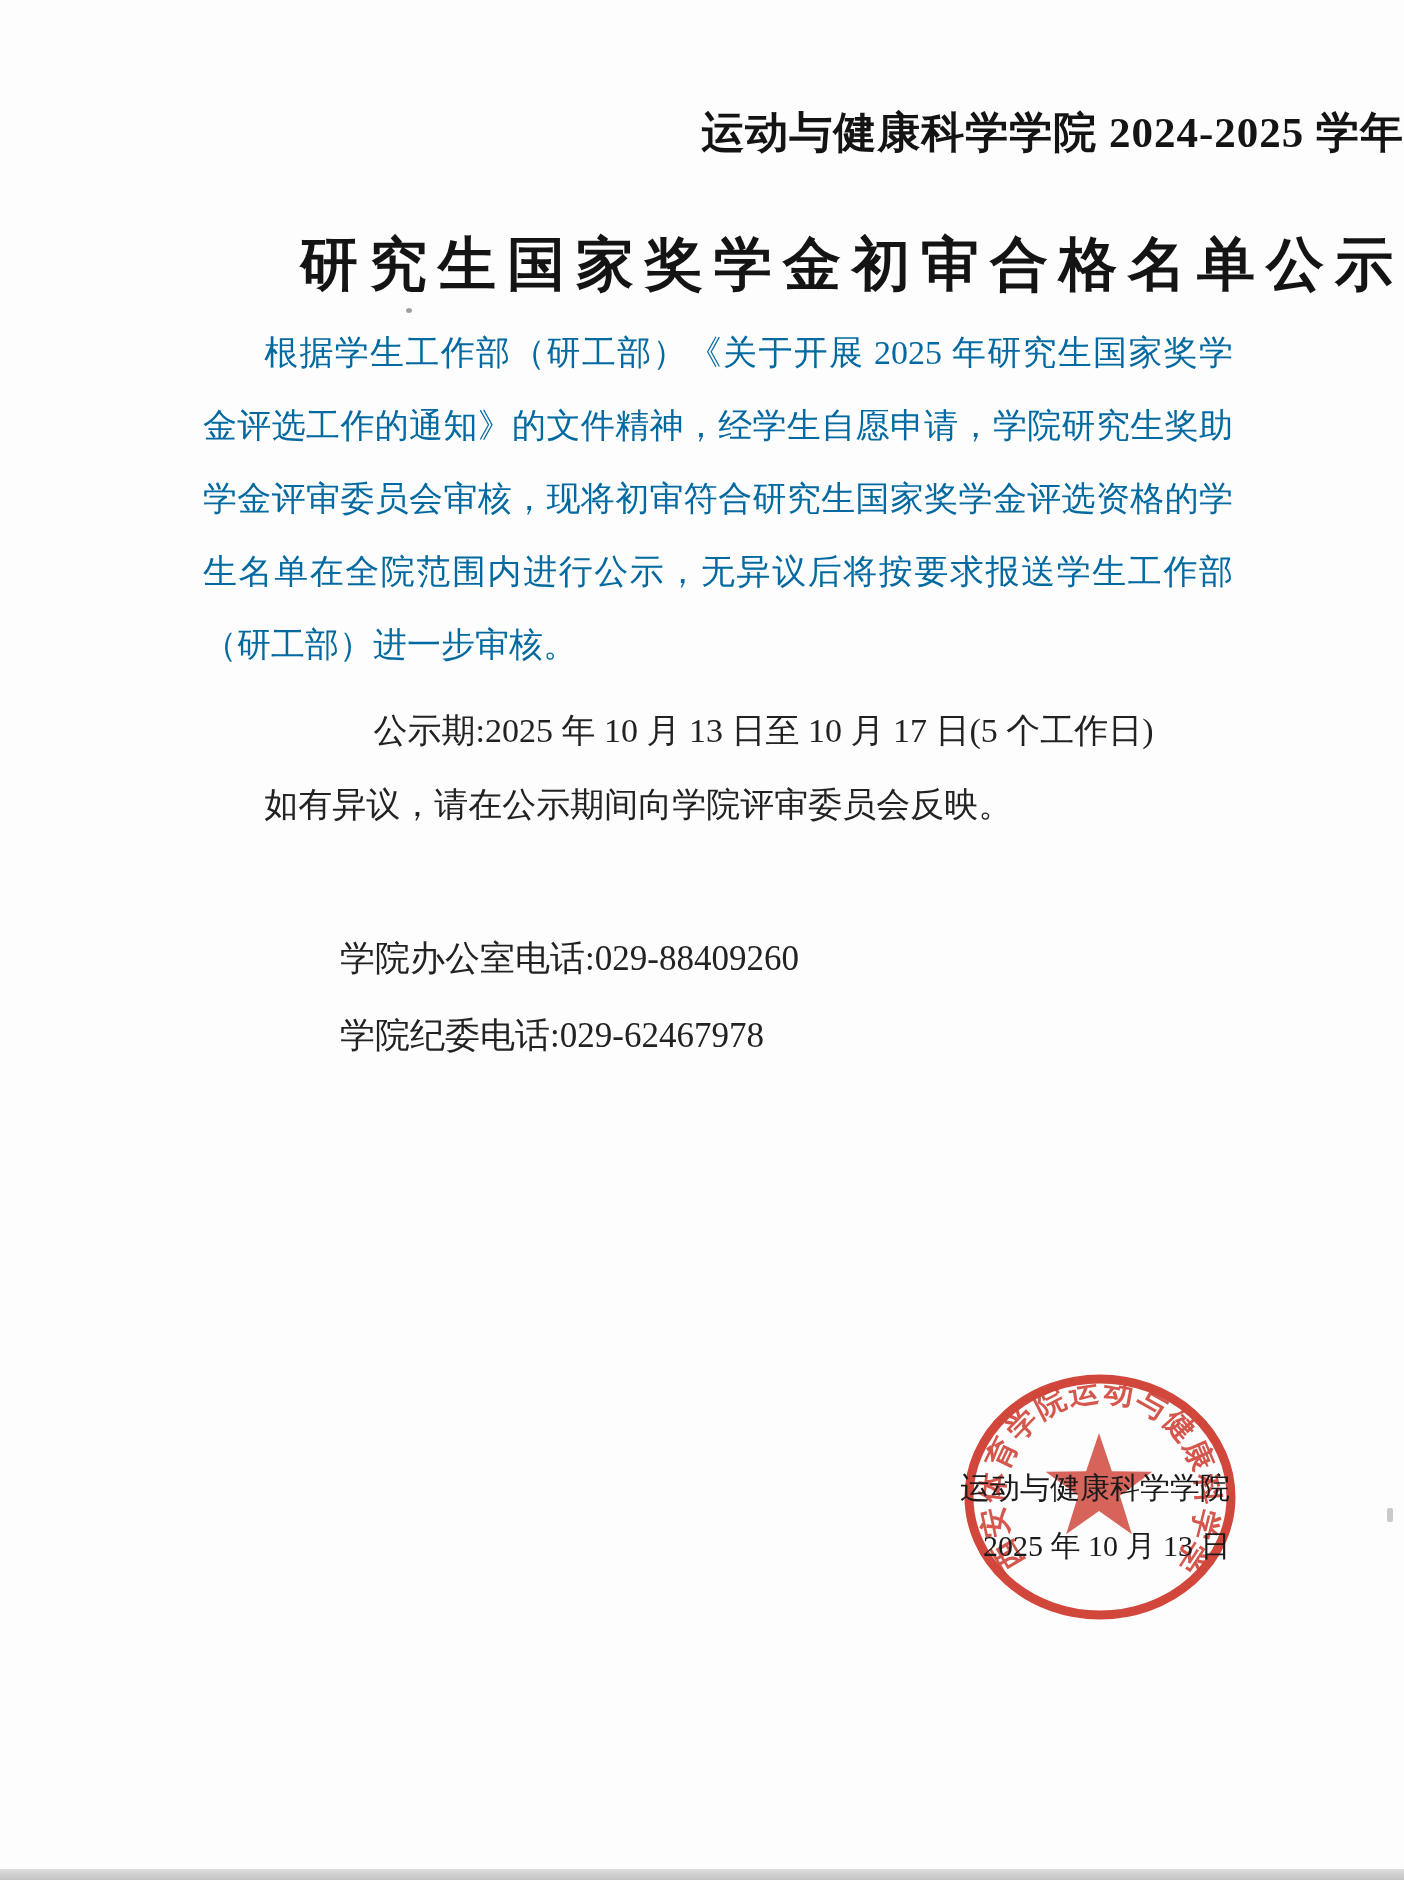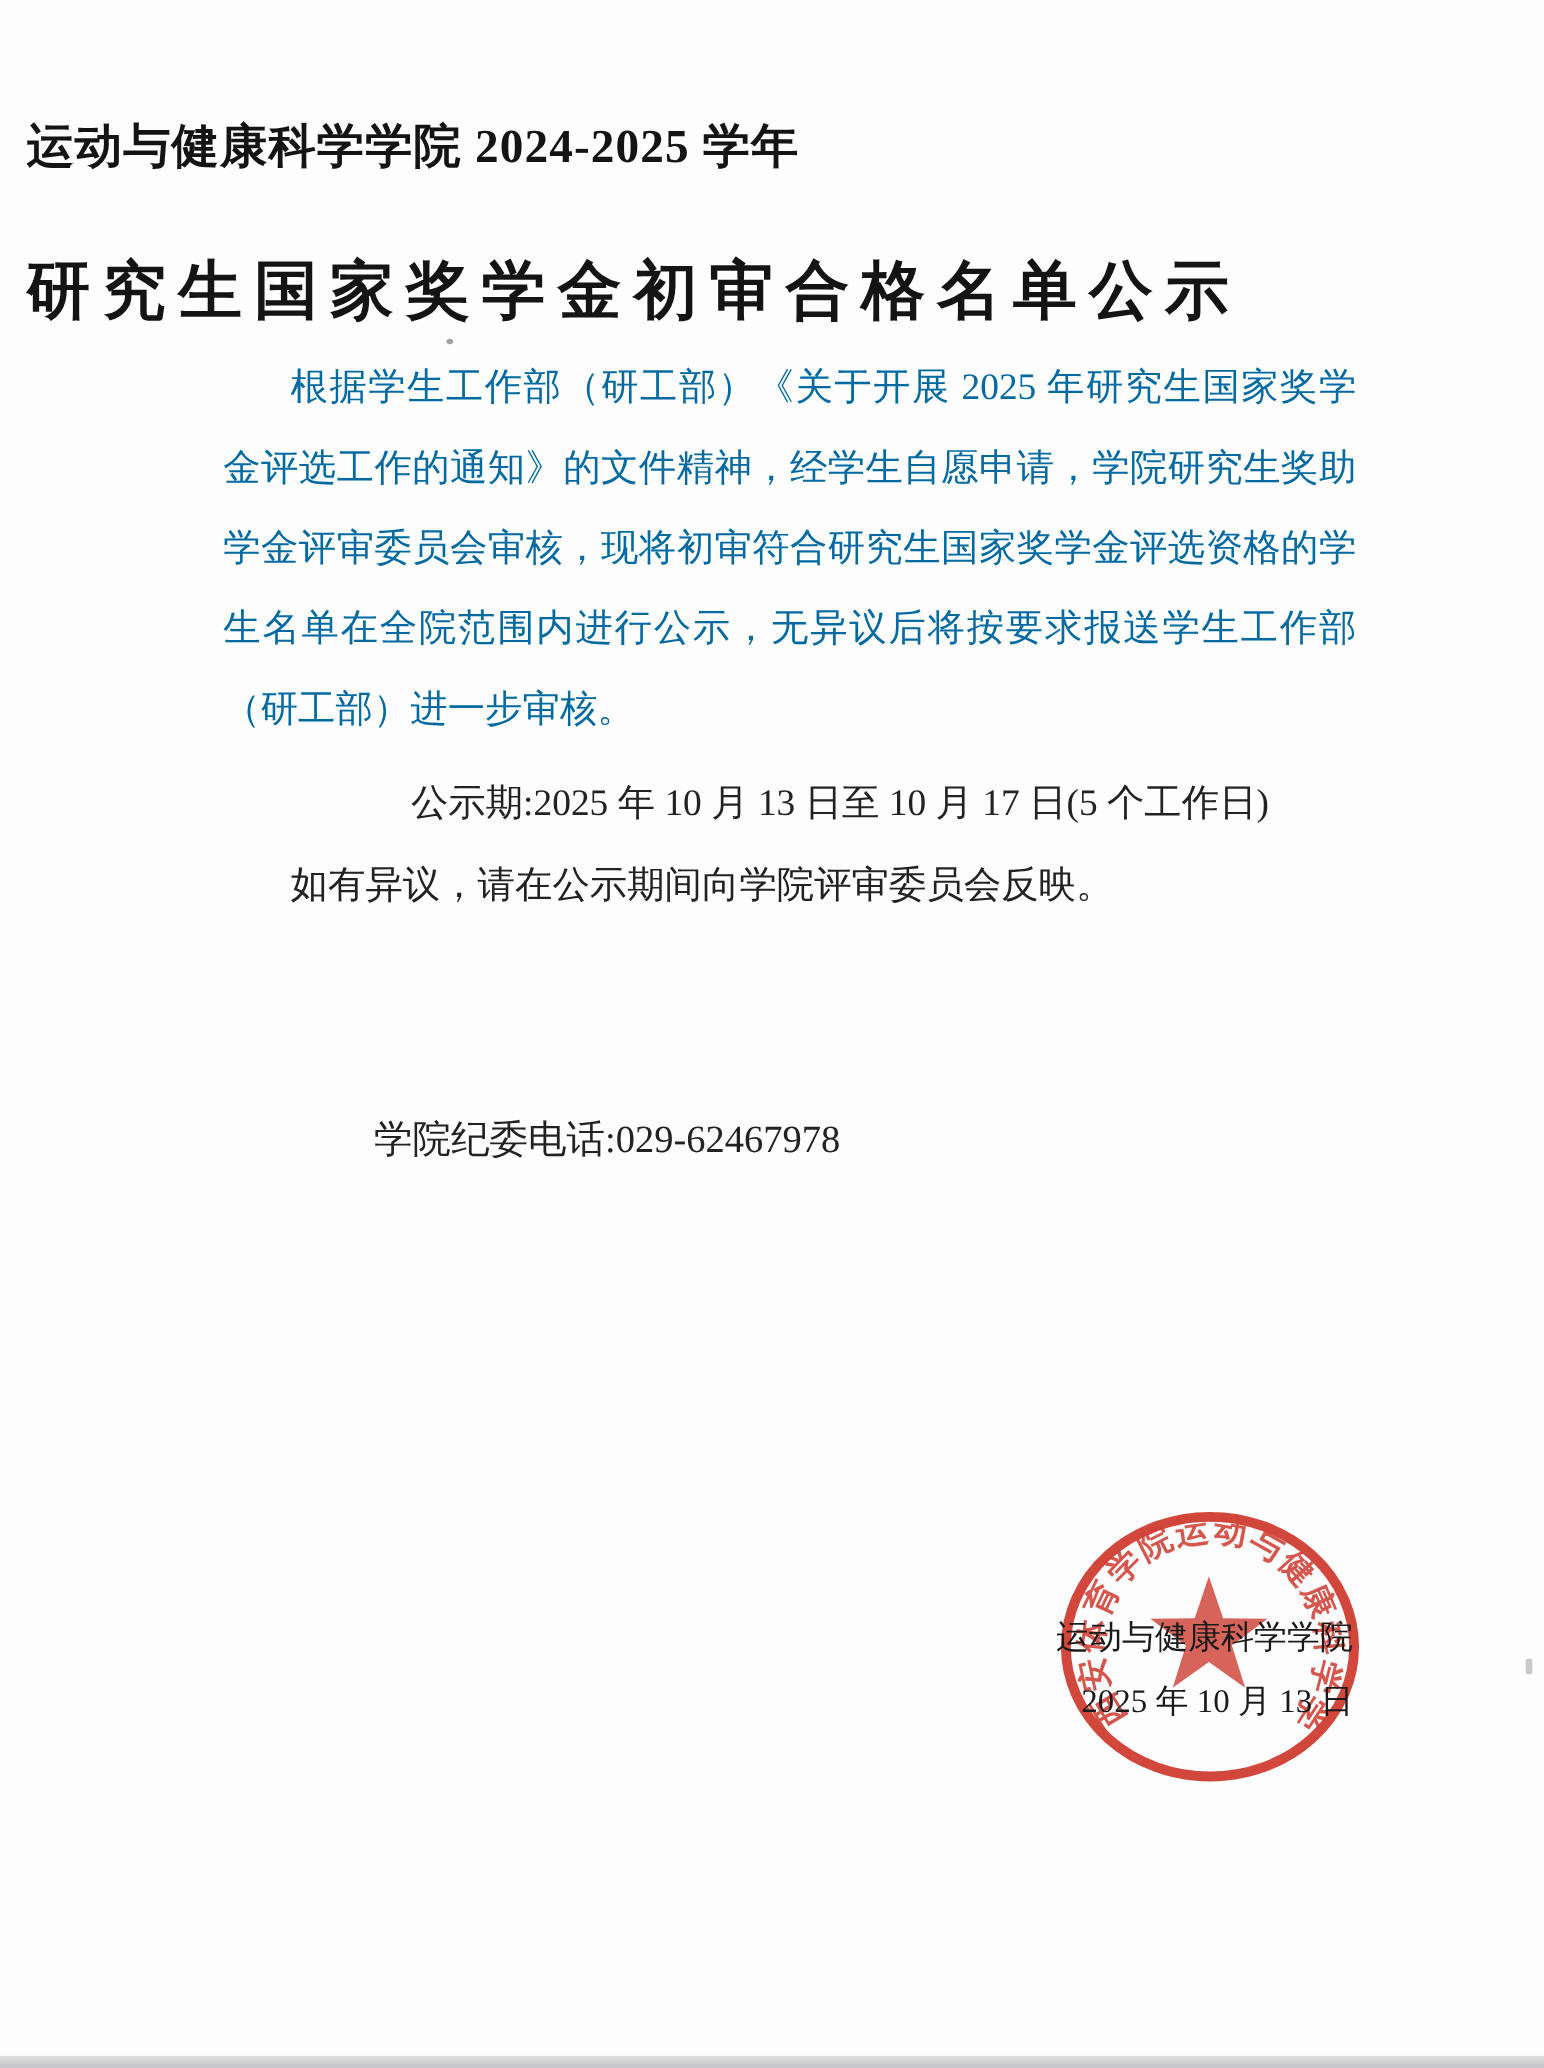--- a/index.html
+++ b/index.html
@@ -7,21 +7,21 @@
     position:relative;
     width:1404px;height:1880px;
     margin:0 auto;
     background:#fdfdfd;
     font-family:"Liberation Serif","DejaVu Serif",serif;
     color:#1e1e1e;
     overflow:hidden;
   }
   .title{
     position:absolute;left:0;right:0;
-    text-align:left;
+    text-align:right;
     font-weight:bold;
     color:#141414;
     white-space:nowrap;
     padding-left:24px;
   }
   .title-1{top:104px;font-size:43px;letter-spacing:1px;}
   .title-2{top:226px;font-size:58px;letter-spacing:11px;}
   .body-para{
     position:absolute;
     left:203px;width:1030px;top:316px;
@@ -90,20 +90,21 @@
   <div class="title title-2">研究生国家奖学金初审合格名单公示</div>
 
   <div class="scan-speck"></div>
 
   <div class="body-para">根据学生工作部（研工部）《关于开展 2025 年研究生国家奖学金评选工作的通知》的文件精神，经学生自愿申请，学院研究生奖助学金评审委员会审核，现将初审符合研究生国家奖学金评选资格的学生名单在全院范围内进行公示，无异议后将按要求报送学生工作部（研工部）进一步审核。</div>
 
   <div class="single-line notice-line">公示期:2025 年 10 月 13 日至 10 月 17 日(5 个工作日)</div>
 
   <div class="single-line objection-line">如有异议，请在公示期间向学院评审委员会反映。</div>
 
+  <div class="contact-line contact-1">学院办公室电话:029-88409260</div>
 
   <div class="contact-line contact-2">学院纪委电话:029-62467978</div>
 
   <svg class="seal" viewBox="0 0 295 255" aria-hidden="true">
     <ellipse cx="145" cy="125" rx="131" ry="118" fill="none" stroke="#cf382c" stroke-width="9"></ellipse>
     <polygon points="144,61 156.9,99.2 197.3,99.7 164.9,123.8 176.9,162.3 144,139 111.1,162.3 123.1,123.8 90.7,99.7 131.1,99.2" fill="#cd392d" opacity="0.85"></polygon>
     <defs>
       <path id="sealArc" d="M 70,190 A 98,98 0 1 1 220,190" fill="none"></path>
     </defs>
     <text font-size="30" fill="#cc3529" letter-spacing="2" opacity="0.9">

